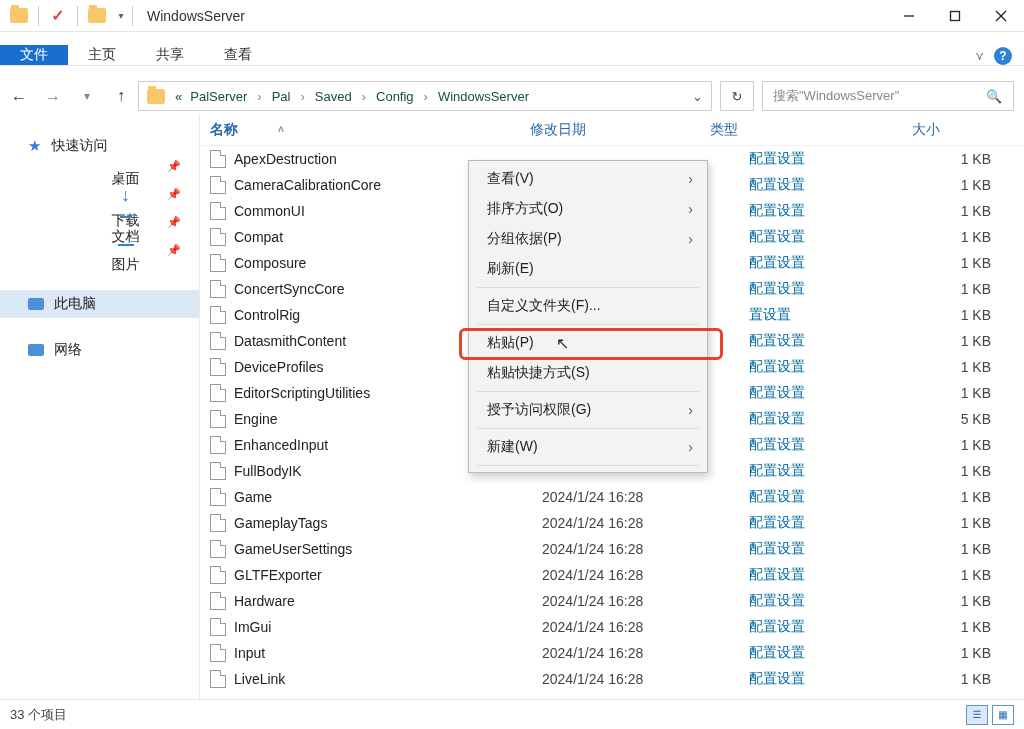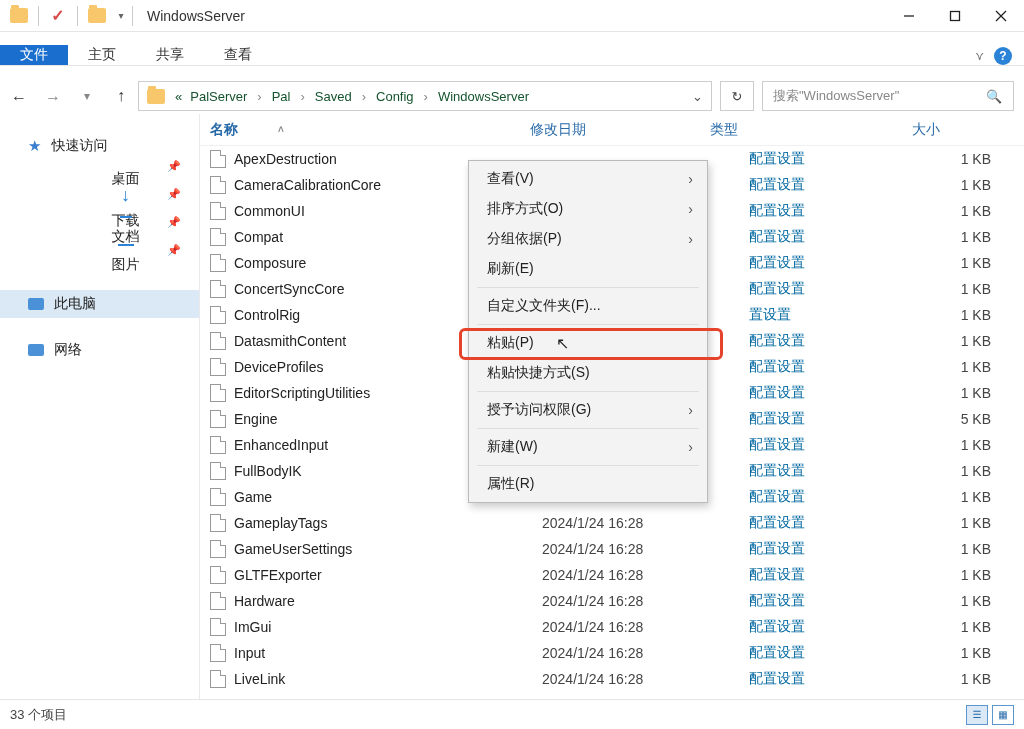--- a/index.html
+++ b/index.html
@@ -450,23 +450,20 @@
   <div class="menu-item">
       <span>授予访问权限(G)</span>
       <span class="sub-arrow">›</span>
     </div>
   <div class="menu-sep"></div>
   <div class="menu-item">
       <span>新建(W)</span>
       <span class="sub-arrow">›</span>
     </div>
   <div class="menu-sep"></div>
-  <div class="menu-item">
-      <span>属性(R)</span>
-    </div>
   <div class="menu-highlight"></div>
 </div>
 <div class="cursor">↖</div>
 
 <div class="statusbar">
   <span>33 个项目</span>
   <div class="view-icons">
     <div class="view-btn active">☰</div>
     <div class="view-btn">▦</div>
   </div>

